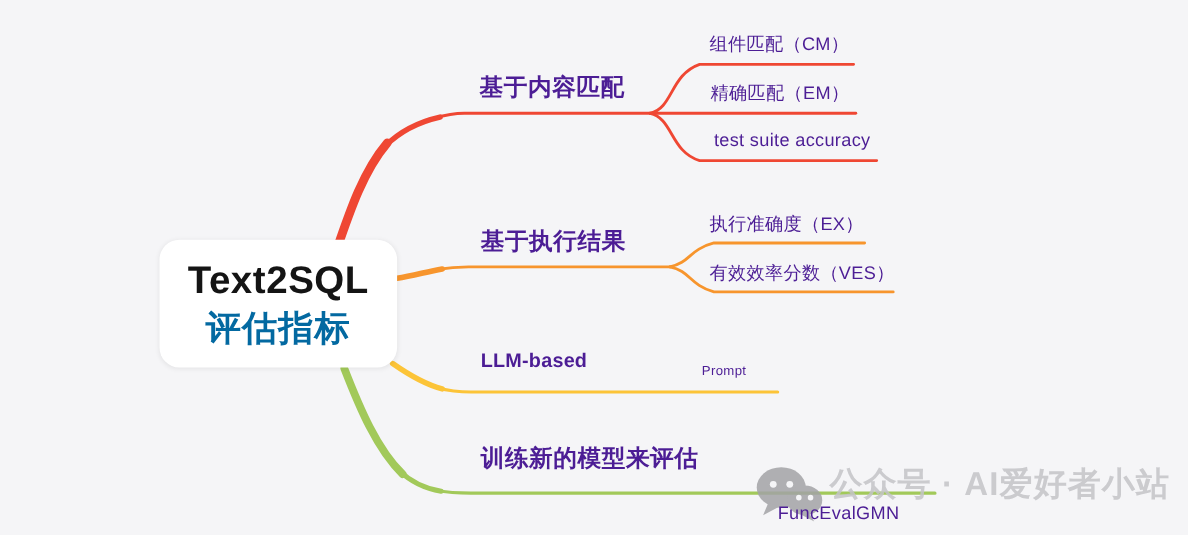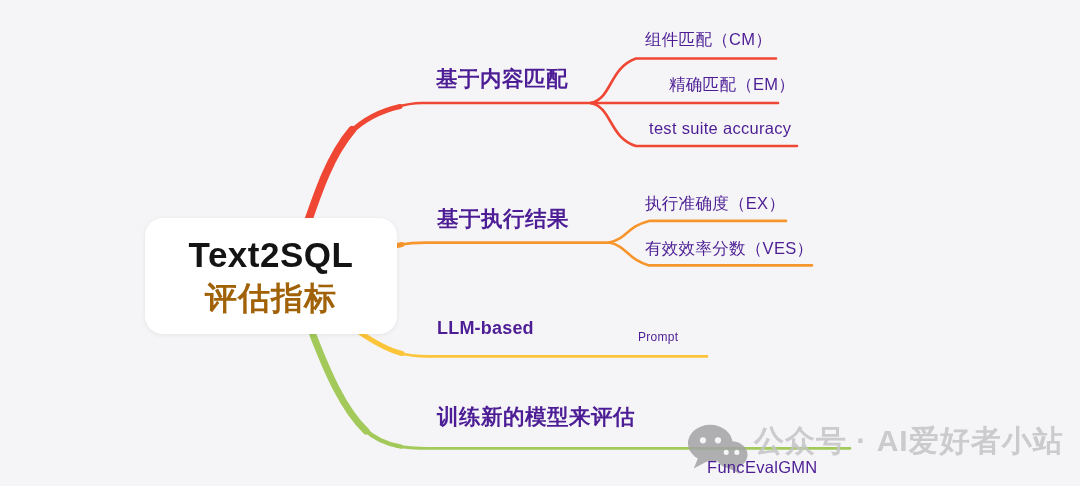--- a/index.html
+++ b/index.html
@@ -5,28 +5,28 @@
   html,body{margin:0;padding:0;}
   body{
     width:1080px;height:486px;
     background:#f5f5f7;
     font-family:"Liberation Sans","DejaVu Sans",sans-serif;
     overflow:hidden;position:relative;
   }
   .stage{position:absolute;inset:0;width:1080px;height:486px;}
   svg.links{position:absolute;left:0;top:0;}
   .root-node{
-    position:absolute;left:145px;top:218px;width:252px;height:116px;
+    position:absolute;left:145px;top:218px;width:216px;height:116px;
     background:#ffffff;border-radius:18px;
     box-shadow:0 1px 5px rgba(0,0,0,0.07);
     display:flex;flex-direction:column;align-items:center;justify-content:center;
     z-index:3;
   }
   .root-line1{font-size:35px;font-weight:800;color:#141414;letter-spacing:0.5px;line-height:44px;}
-  .root-line2{font-size:32px;font-weight:800;color:#a16207;letter-spacing:1px;line-height:42px;}
+  .root-line2{font-size:32px;font-weight:800;color:#0369a1;letter-spacing:1px;line-height:42px;}
   .lbl{position:absolute;white-space:nowrap;color:#4c1d95;z-index:2;}
   .lbl-main{font-weight:700;font-size:21.5px;letter-spacing:0.5px;}
   .lbl-child{font-weight:500;font-size:16.5px;letter-spacing:0.3px;}
   .watermark{
     position:absolute;left:686px;top:420px;
     display:flex;align-items:flex-start;
     z-index:4;opacity:0.85;pointer-events:none;
   }
   .watermark svg{margin-top:3px;}
   .watermark-text{
@@ -66,21 +66,21 @@
     <div class="root-line1">Text2SQL</div>
     <div class="root-line2">评估指标</div>
   </div>
 
   <div class="lbl lbl-main" style="left:436px;top:64px;">基于内容匹配</div>
   <div class="lbl lbl-main" style="left:437px;top:204px;">基于执行结果</div>
   <div class="lbl lbl-main" style="left:437px;top:318px;font-size:18px;letter-spacing:0.2px;">LLM-based</div>
   <div class="lbl lbl-main" style="left:437px;top:402px;">训练新的模型来评估</div>
 
   <div class="lbl lbl-child" style="left:645px;top:29px;">组件匹配（CM）</div>
-  <div class="lbl lbl-child" style="left:669px;top:74px;text-align:right;">精确匹配（EM）</div>
+  <div class="lbl lbl-child" style="left:646px;top:74px;text-align:right;">精确匹配（EM）</div>
   <div class="lbl lbl-child" style="left:649px;top:119px;">test suite accuracy</div>
   <div class="lbl lbl-child" style="left:645px;top:193px;">执行准确度（EX）</div>
   <div class="lbl lbl-child" style="left:645px;top:238px;">有效效率分数（VES）</div>
   <div class="lbl lbl-child" style="left:638px;top:330px;font-size:12px;">Prompt</div>
   <div class="lbl lbl-child fe-label" style="left:707px;top:418px;margin-top:40px;">FuncEvalGMN</div>
 
   <div class="watermark">
     <svg width="62" height="52" viewBox="0 0 64 52">
       <g fill="#a3a3a6">
         <ellipse cx="25" cy="20" rx="23" ry="19"></ellipse>

